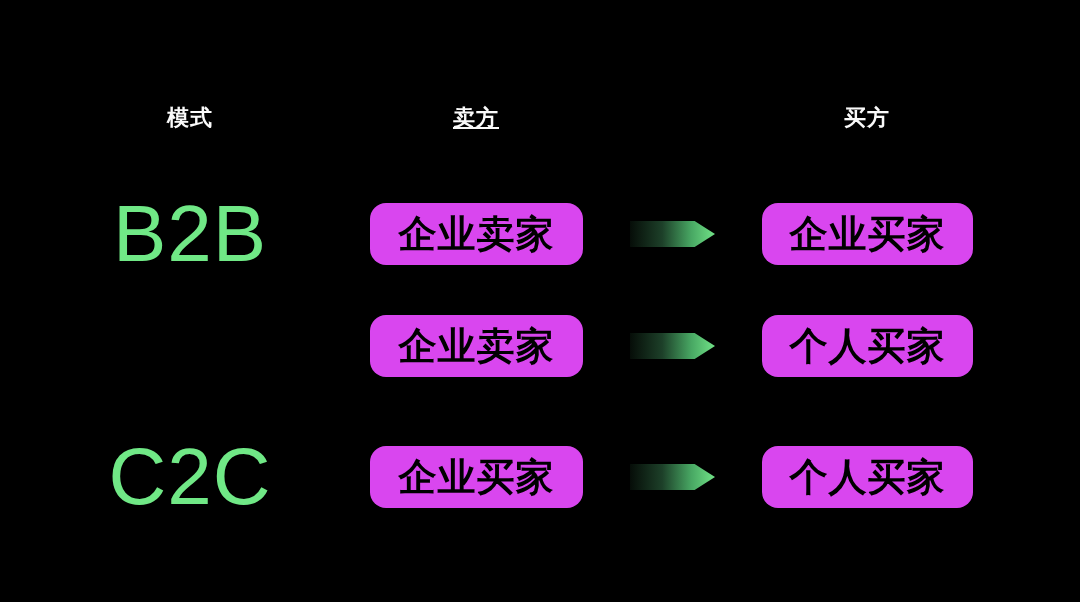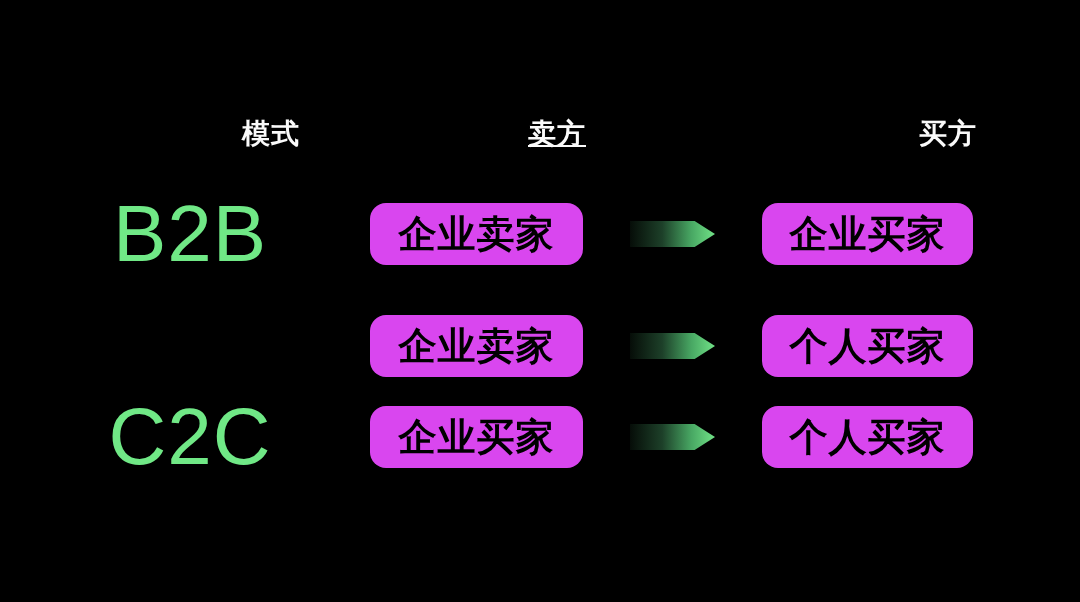--- a/index.html
+++ b/index.html
@@ -12,44 +12,44 @@
     width: 1080px;
     height: 602px;
     background: #000000;
     overflow: hidden;
     font-family: "Liberation Sans", sans-serif;
   }
 
   
   .col-header {
     position: absolute;
-    top: 116px;
+    top: 100px;
     width: 220px;
     height: 36px;
     line-height: 36px;
-    text-align: right;
+    text-align: center;
     color: #fafafa;
-    font-size: 28px;
+    font-size: 22px;
     font-weight: 700;
     letter-spacing: 1px;
   }
   .col-header.mode  { left: 80px;  }
   .col-header.seller{ left: 366px; text-decoration: underline; }
   .col-header.buyer { left: 757px; }
 
   
   .row {
     position: absolute;
     left: 0;
     width: 1080px;
     height: 62px;
   }
   .row.r0 { top: 203px; text-align: center; }
   .row.r1 { top: 315px; }
-  .row.r2 { top: 406px; }
+  .row.r2 { top: 446px; }
 
   .mode-label {
     position: absolute;
     left: 80px;
     top: 0;
     width: 220px;
     height: 62px;
     display: flex;
     align-items: center;
     justify-content: center;

